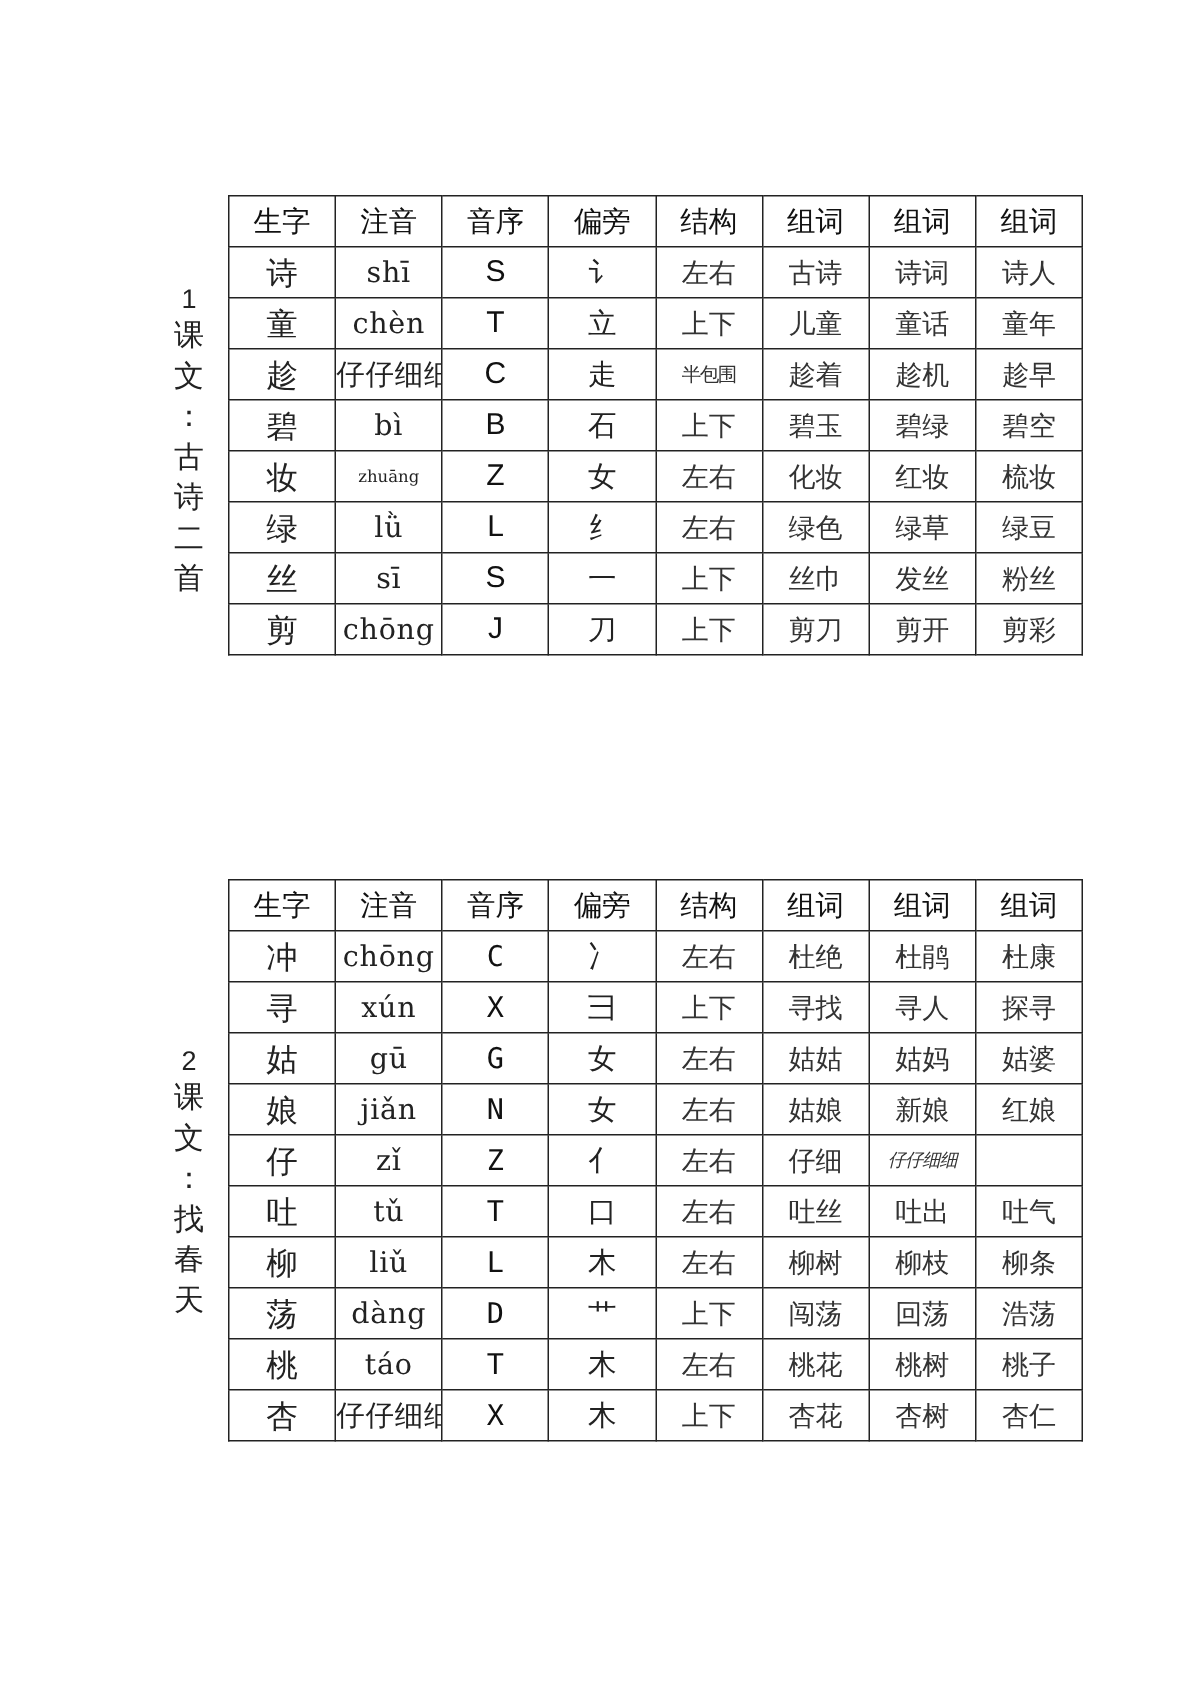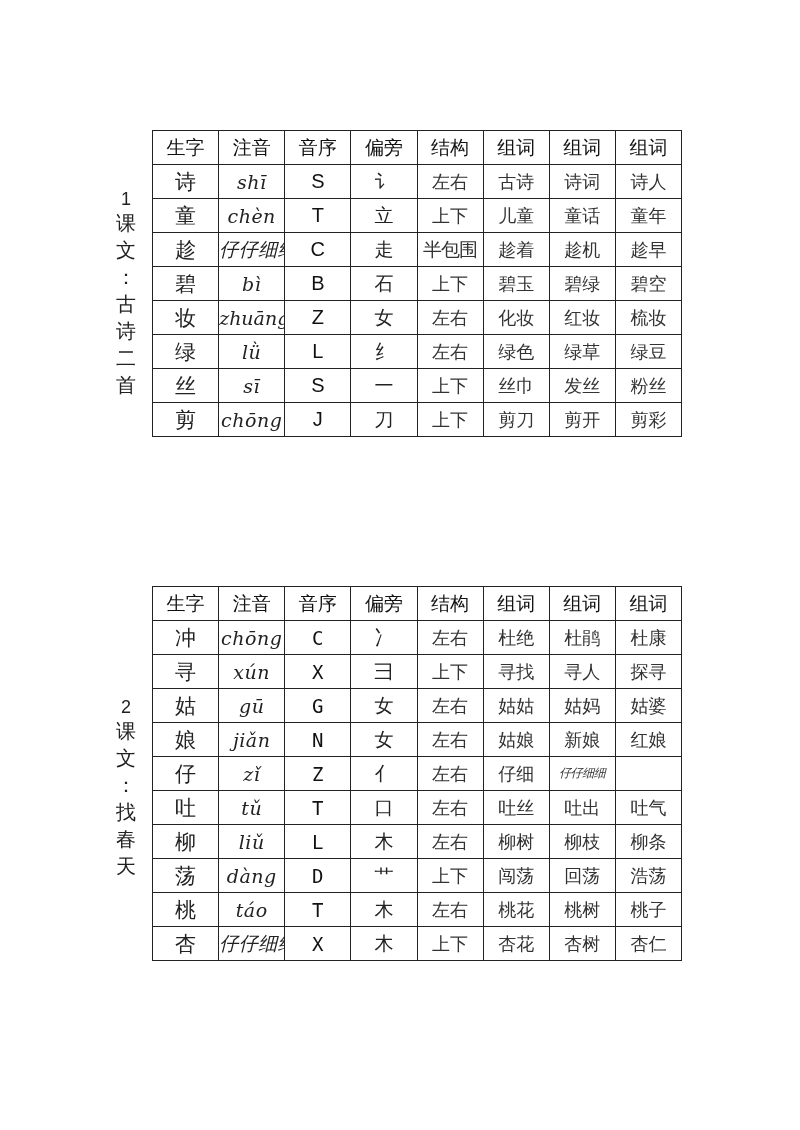--- a/index.html
+++ b/index.html
@@ -12,45 +12,45 @@
       font-family: "DejaVu Sans", sans-serif;
       font-size: 20px; line-height: 27px; color: #222;
     }
     .side-label .num { font-family: "Liberation Sans", sans-serif; font-size: 18px; line-height: 22px; }
     .side-label .ch { display: block; }
     table.vocab {
       position: absolute;
       left: 152px;
       border-collapse: collapse;
       table-layout: fixed;
-      width: 530px;
+      width: 570px;
     }
     table.vocab td, table.vocab th {
       border: 1.6px solid #222;
       height: 33px;
       padding: 0;
       text-align: center;
       vertical-align: middle;
       overflow: hidden;
       white-space: nowrap;
     }
     table.vocab th {
       font-weight: normal;
       font-family: "DejaVu Sans", sans-serif;
       font-size: 19px;
       color: #111;
     }
     .c-char { font-family: "DejaVu Serif", serif; font-size: 21px; color: #222; }
-    .c-pinyin { font-family: "DejaVu Serif", serif; font-size: 19px; color: #222; letter-spacing: 0.5px; font-style: italic; }
-    .c-pinyin.small { font-size: 19px; letter-spacing: 0; }
+    .c-pinyin { font-family: "DejaVu Serif", serif; font-size: 19px; color: #222; letter-spacing: 0.5px; }
+    .c-pinyin.small { font-size: 11px; letter-spacing: 0; }
     .c-letter { font-family: "Liberation Sans", sans-serif; font-size: 20px; color: #111; }
     .t2 .c-letter { font-family: "DejaVu Sans Mono", monospace; font-size: 19px; }
     .c-radical { font-family: "DejaVu Serif", serif; font-size: 19px; color: #222; }
     .c-struct, .c-word { font-family: "DejaVu Serif", serif; font-size: 18px; color: #333; }
-    .c-struct.tight { font-size: 19px; letter-spacing: -1px; }
+    .c-struct.tight { font-size: 13px; letter-spacing: -1px; }
     .c-word.small { font-size: 12px; letter-spacing: -0.5px; font-style: italic; }
   </style>
 </head>
 <body>
 
 <div class="section">
   <div class="side-label" style="left:111px; top:188px;">
     <span class="num">1</span>
     <span class="ch">课</span>
     <span class="ch">文</span>

